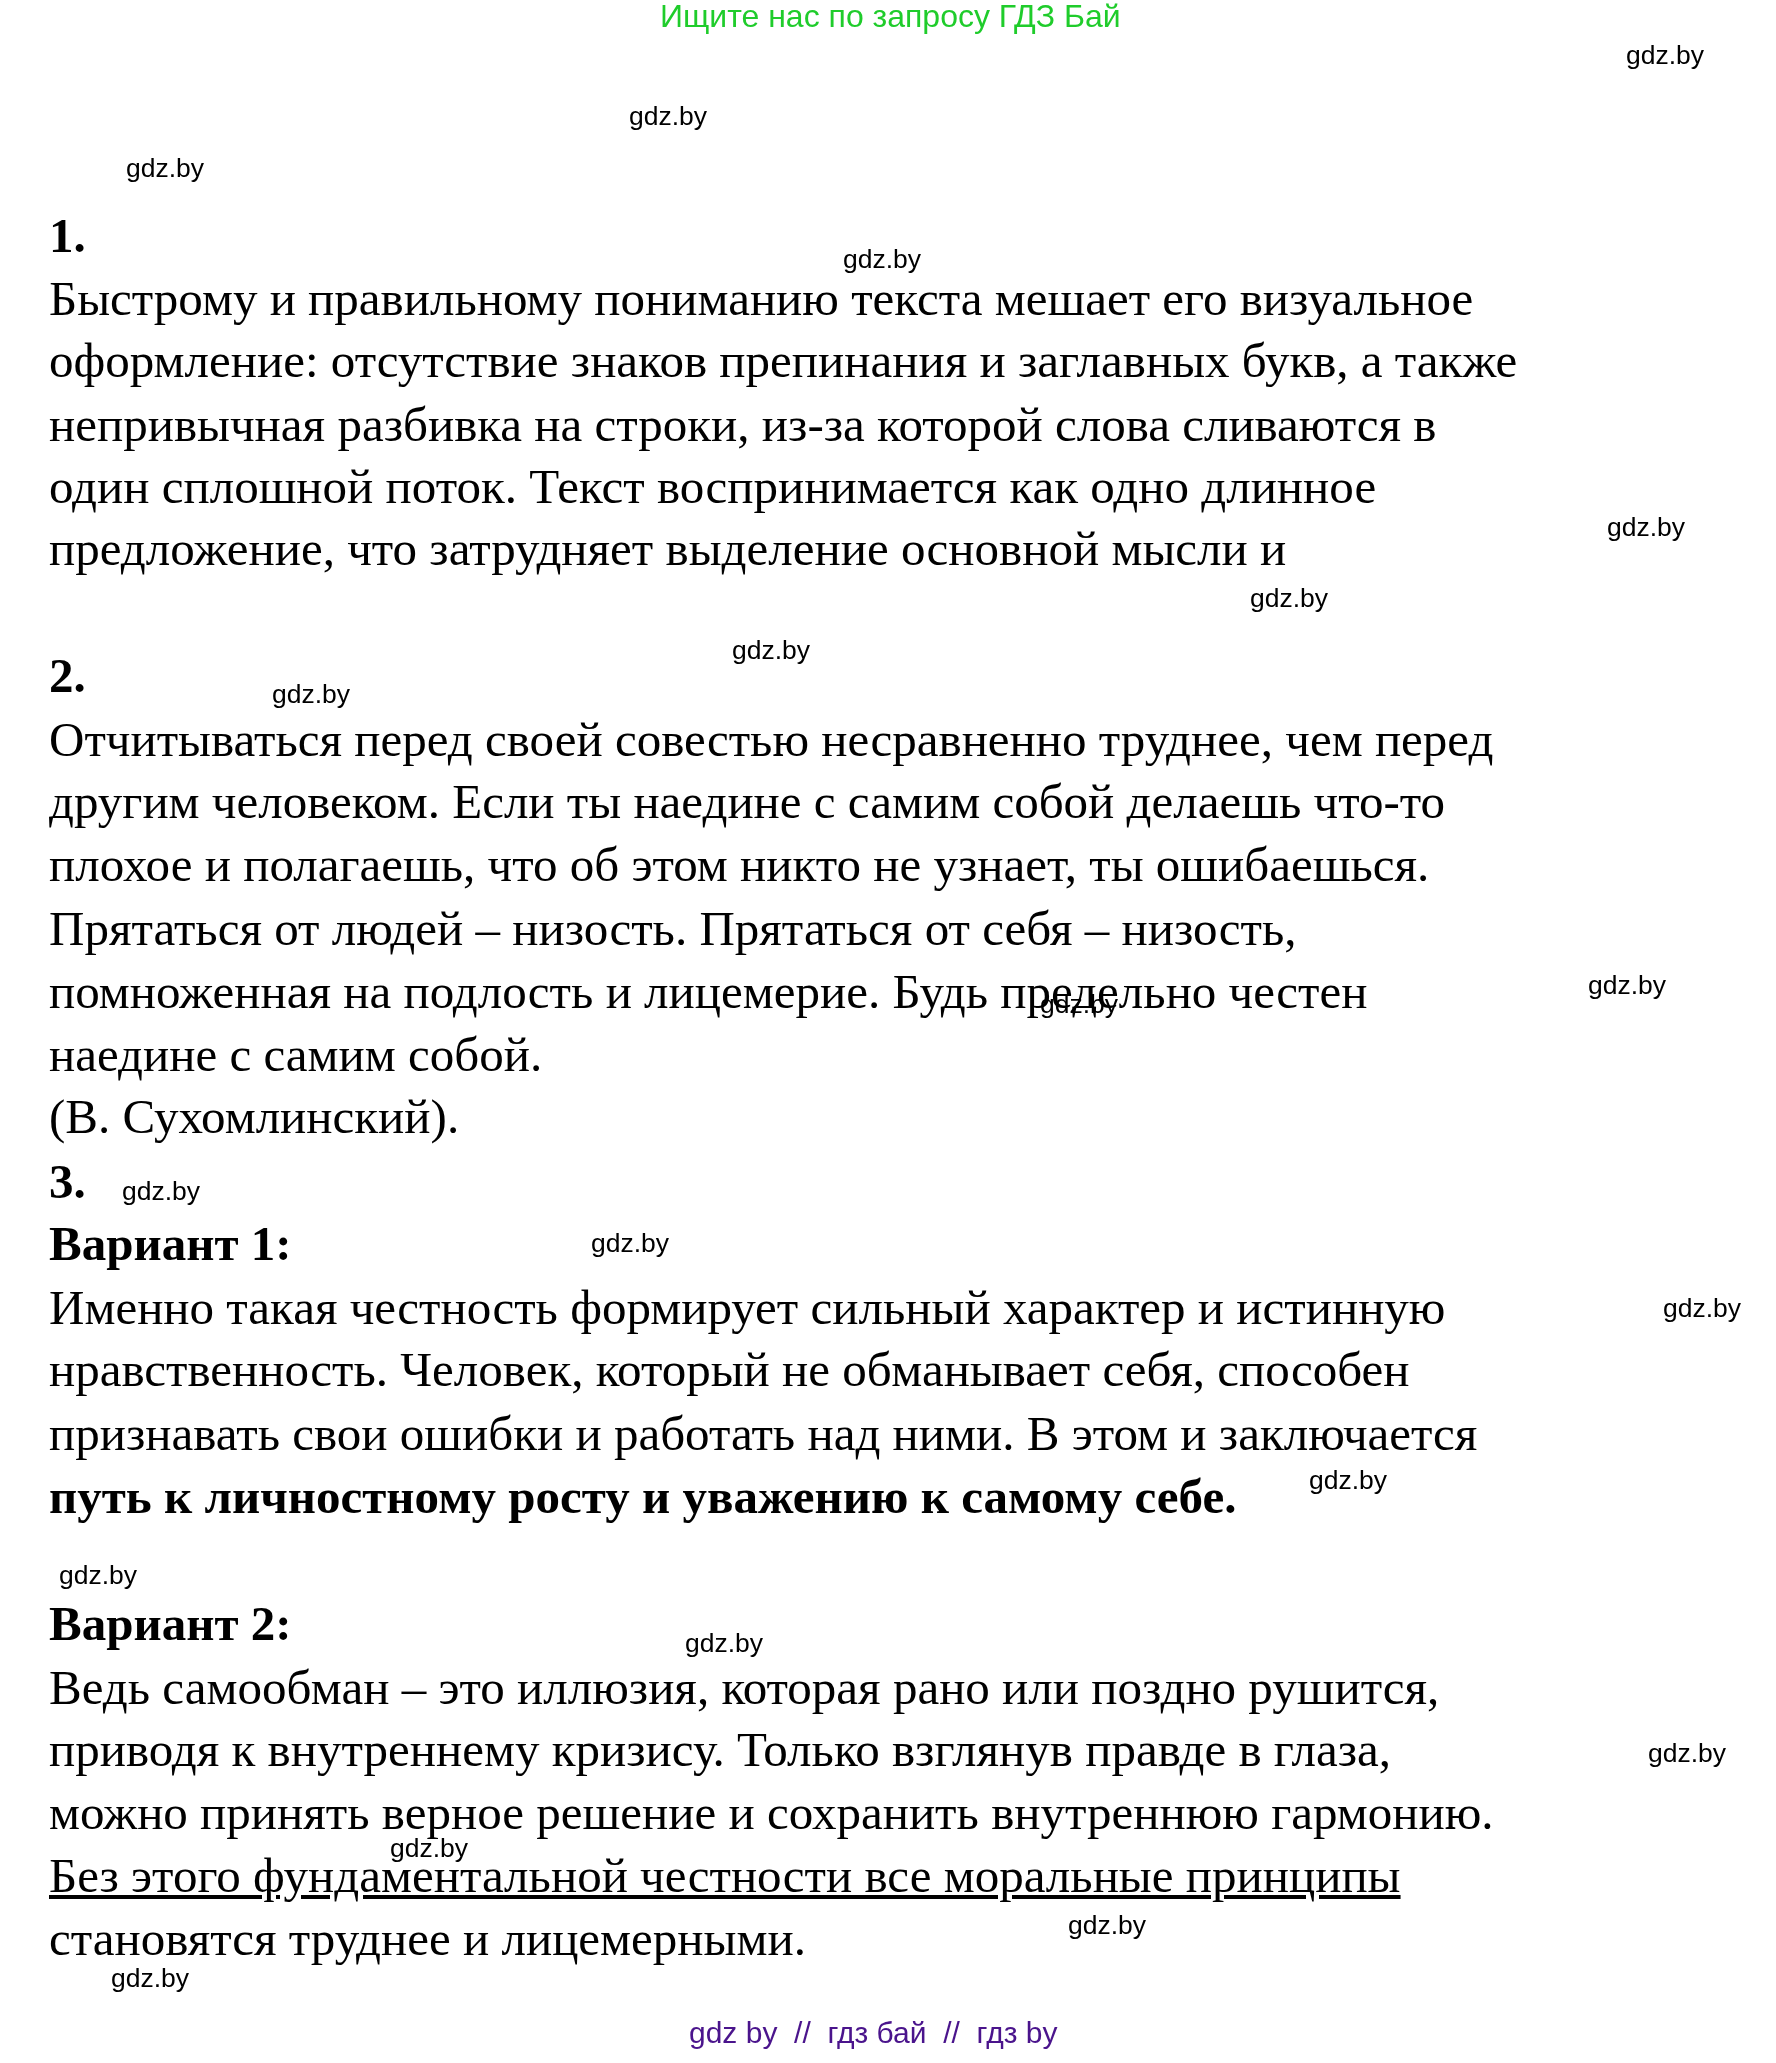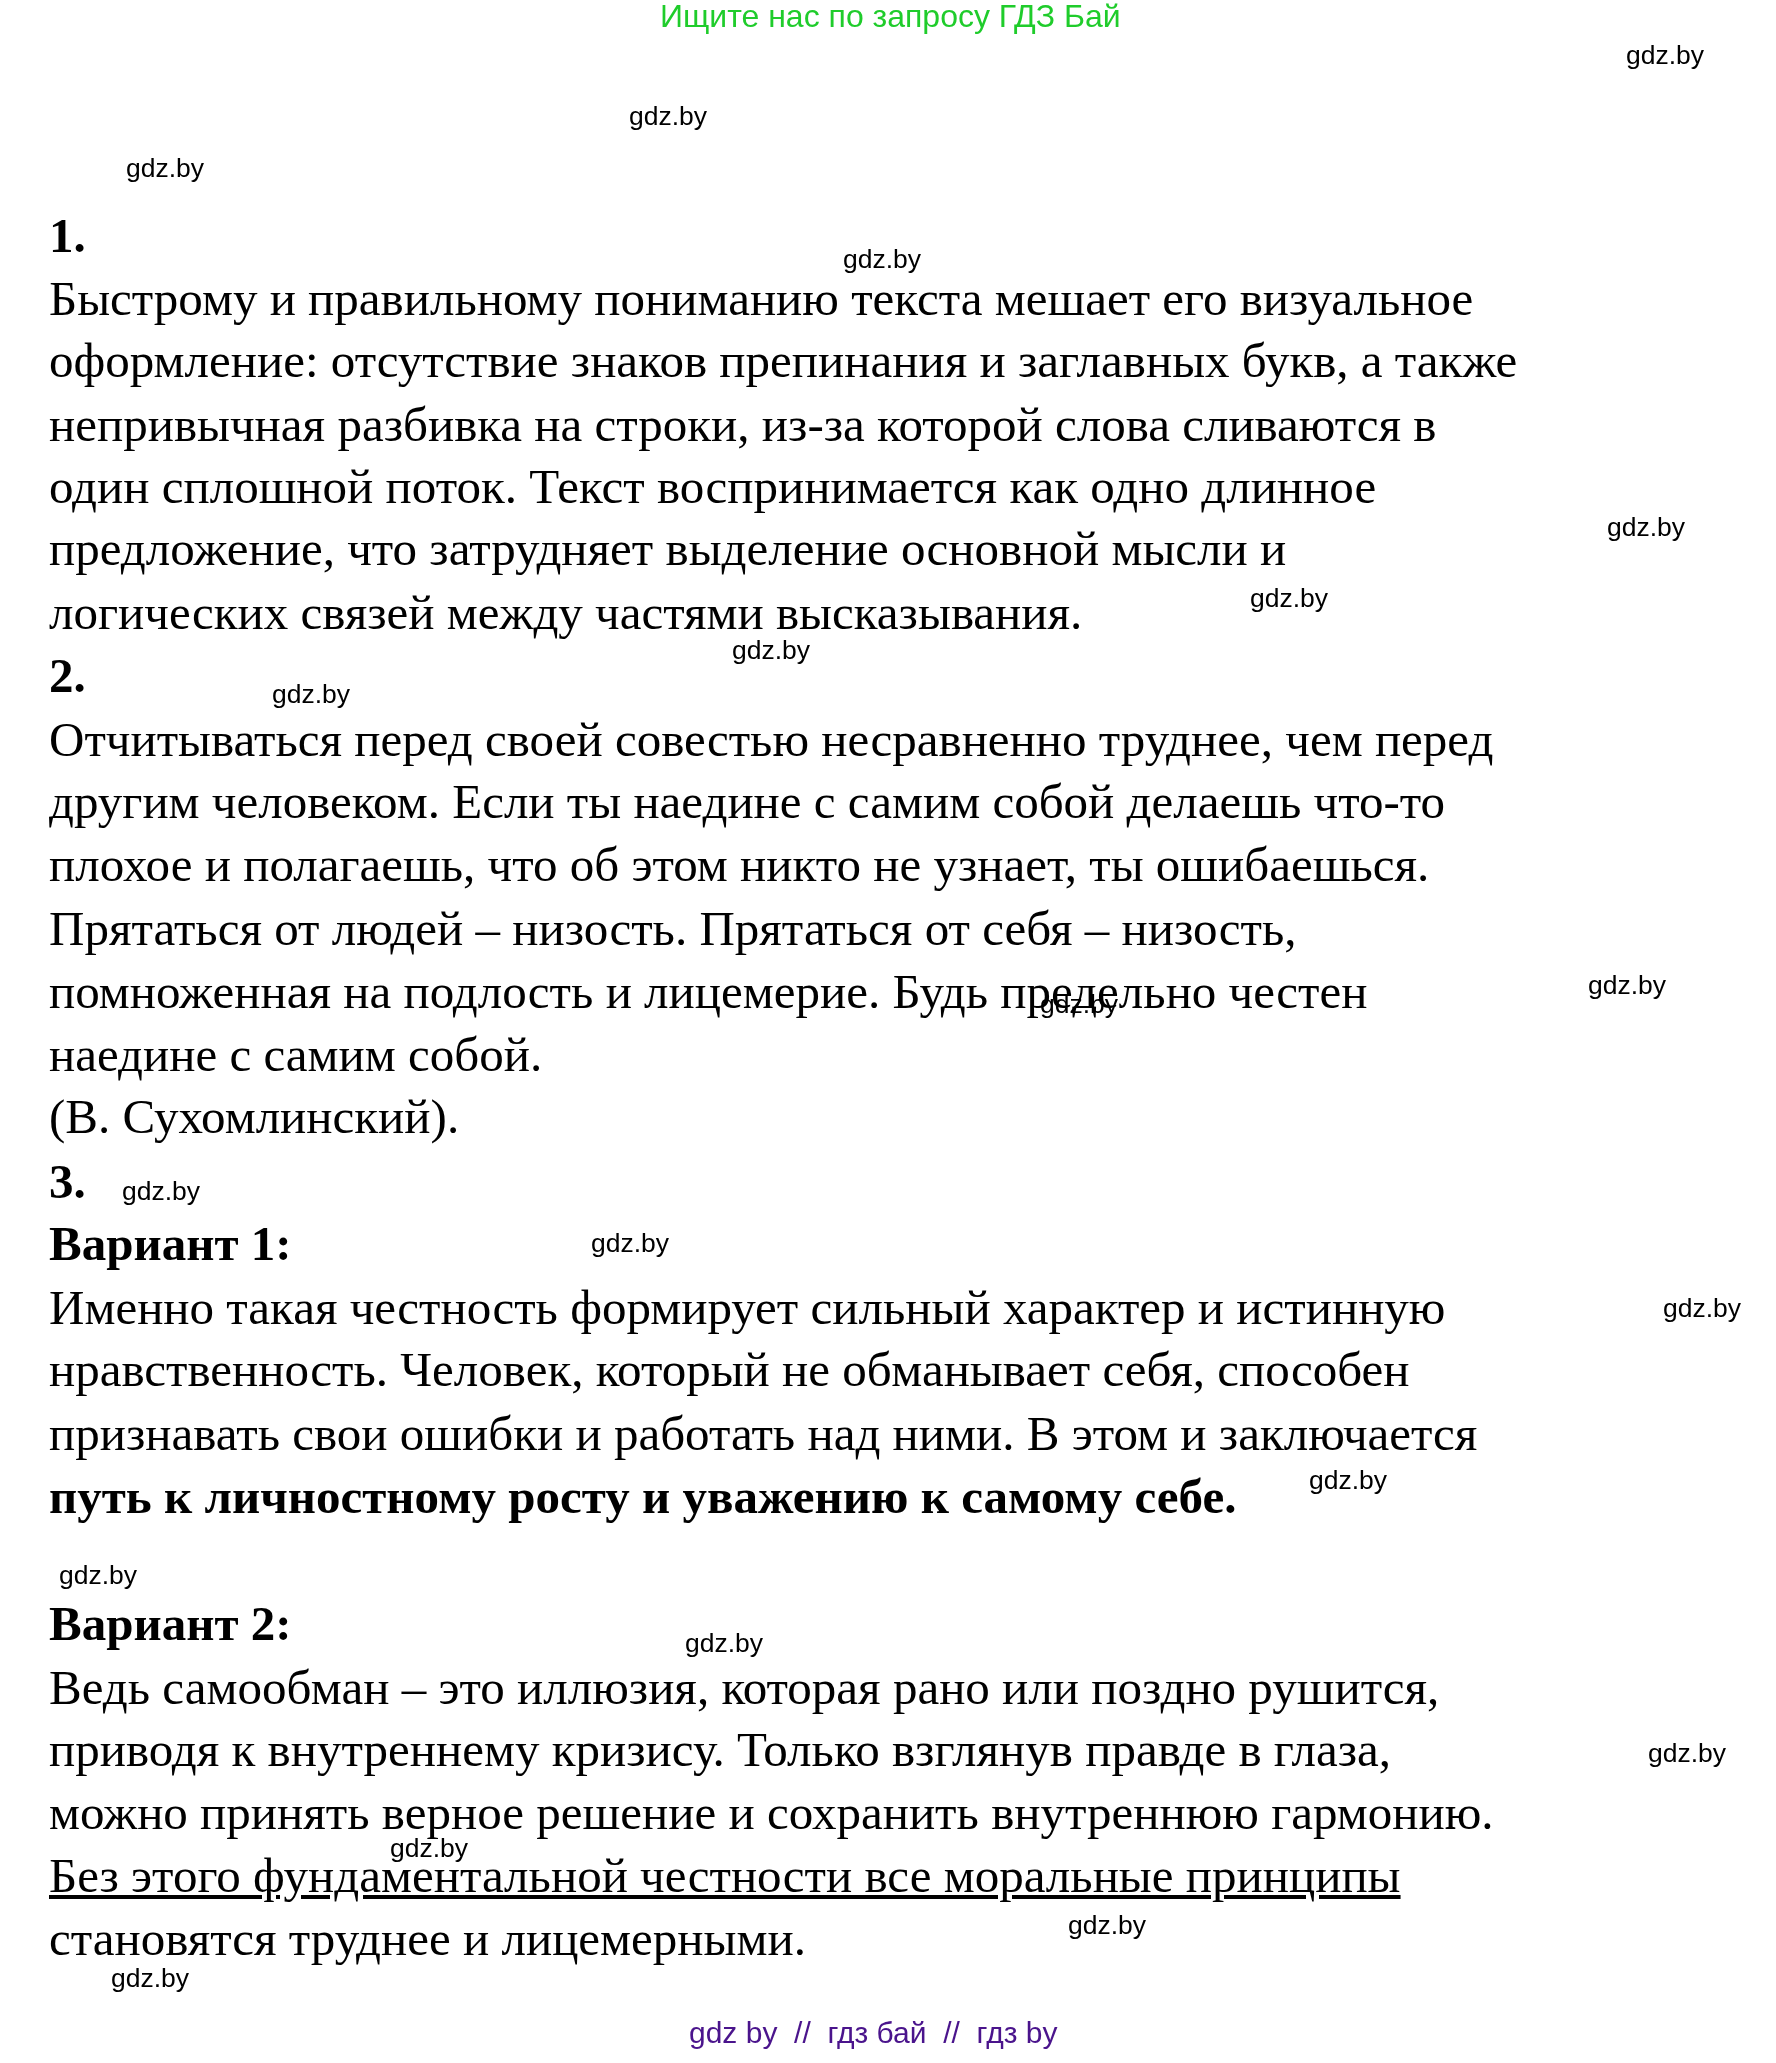--- a/index.html
+++ b/index.html
@@ -21,21 +21,20 @@
 
   <div class="abs banner" style="left:660px; top:-2.8px;">Ищите нас по запросу ГДЗ Бай</div>
 
 
   <div class="abs num" style="left:49px; top:207px;">1.</div>
   <div class="abs line" style="left:49px; top:332px;">оформление: отсутствие знаков препинания и заглавных букв, а также</div>
   <div class="abs line" style="left:49px; top:270px;">Быстрому и правильному пониманию текста мешает его визуальное</div>
   <div class="abs line" style="left:49px; top:396px;">непривычная разбивка на строки, из-за которой слова сливаются в</div>
   <div class="abs line" style="left:49px; top:458px;">один сплошной поток. Текст воспринимается как одно длинное</div>
   <div class="abs line" style="left:49px; top:520px;">предложение, что затрудняет выделение основной мысли и</div>
-  <div class="abs line" style="left:49px; top:584px;">логических связей между частями высказывания.</div>
 
   <div class="abs num" style="left:49px; top:647px;">2.</div>
   <div class="abs line" style="left:49px; top:711px;">Отчитываться перед своей совестью несравненно труднее, чем перед</div>
   <div class="abs line" style="left:49px; top:773px;">другим человеком. Если ты наедине с самим собой делаешь что-то</div>
   <div class="abs line" style="left:49px; top:836px;">плохое и полагаешь, что об этом никто не узнает, ты ошибаешься.</div>
   <div class="abs line" style="left:49px; top:900px;">Прятаться от людей – низость. Прятаться от себя – низость,</div>
   <div class="abs line" style="left:49px; top:963px;">помноженная на подлость и лицемерие. Будь предельно честен</div>
   <div class="abs line" style="left:49px; top:1026px;">наедине с самим собой.</div>
   <div class="abs line" style="left:49px; top:1088px;">(В. Сухомлинский).</div>
 

